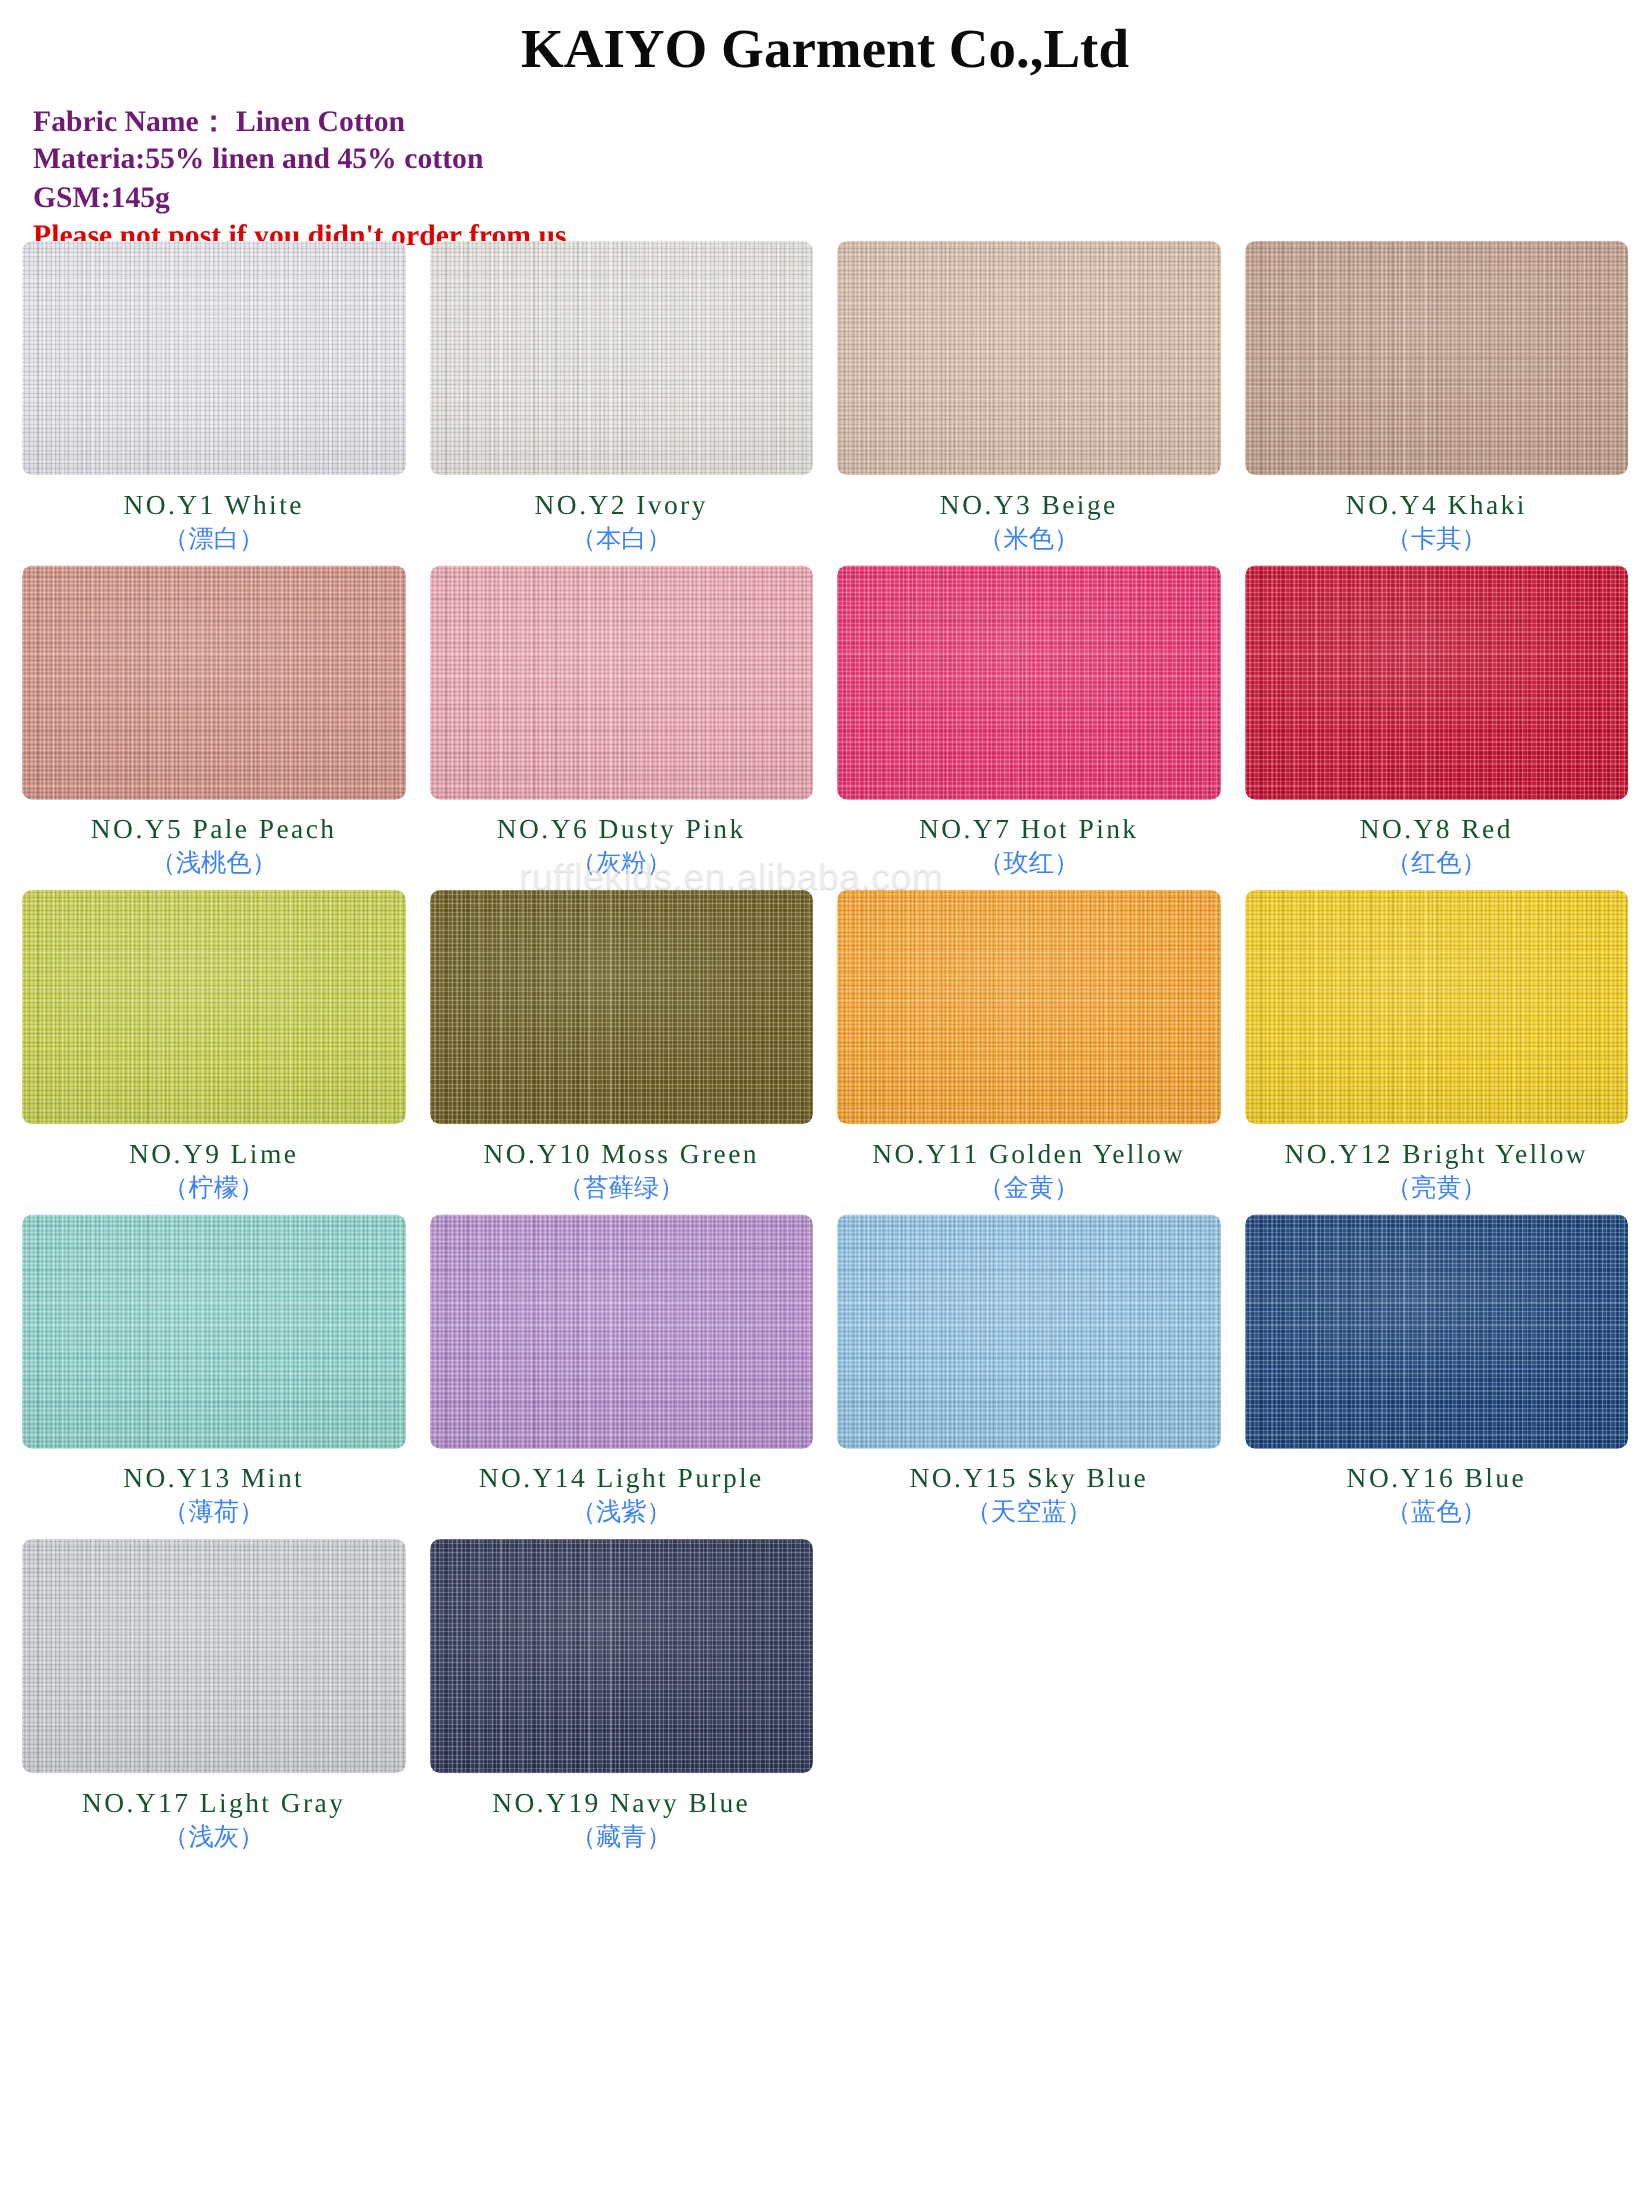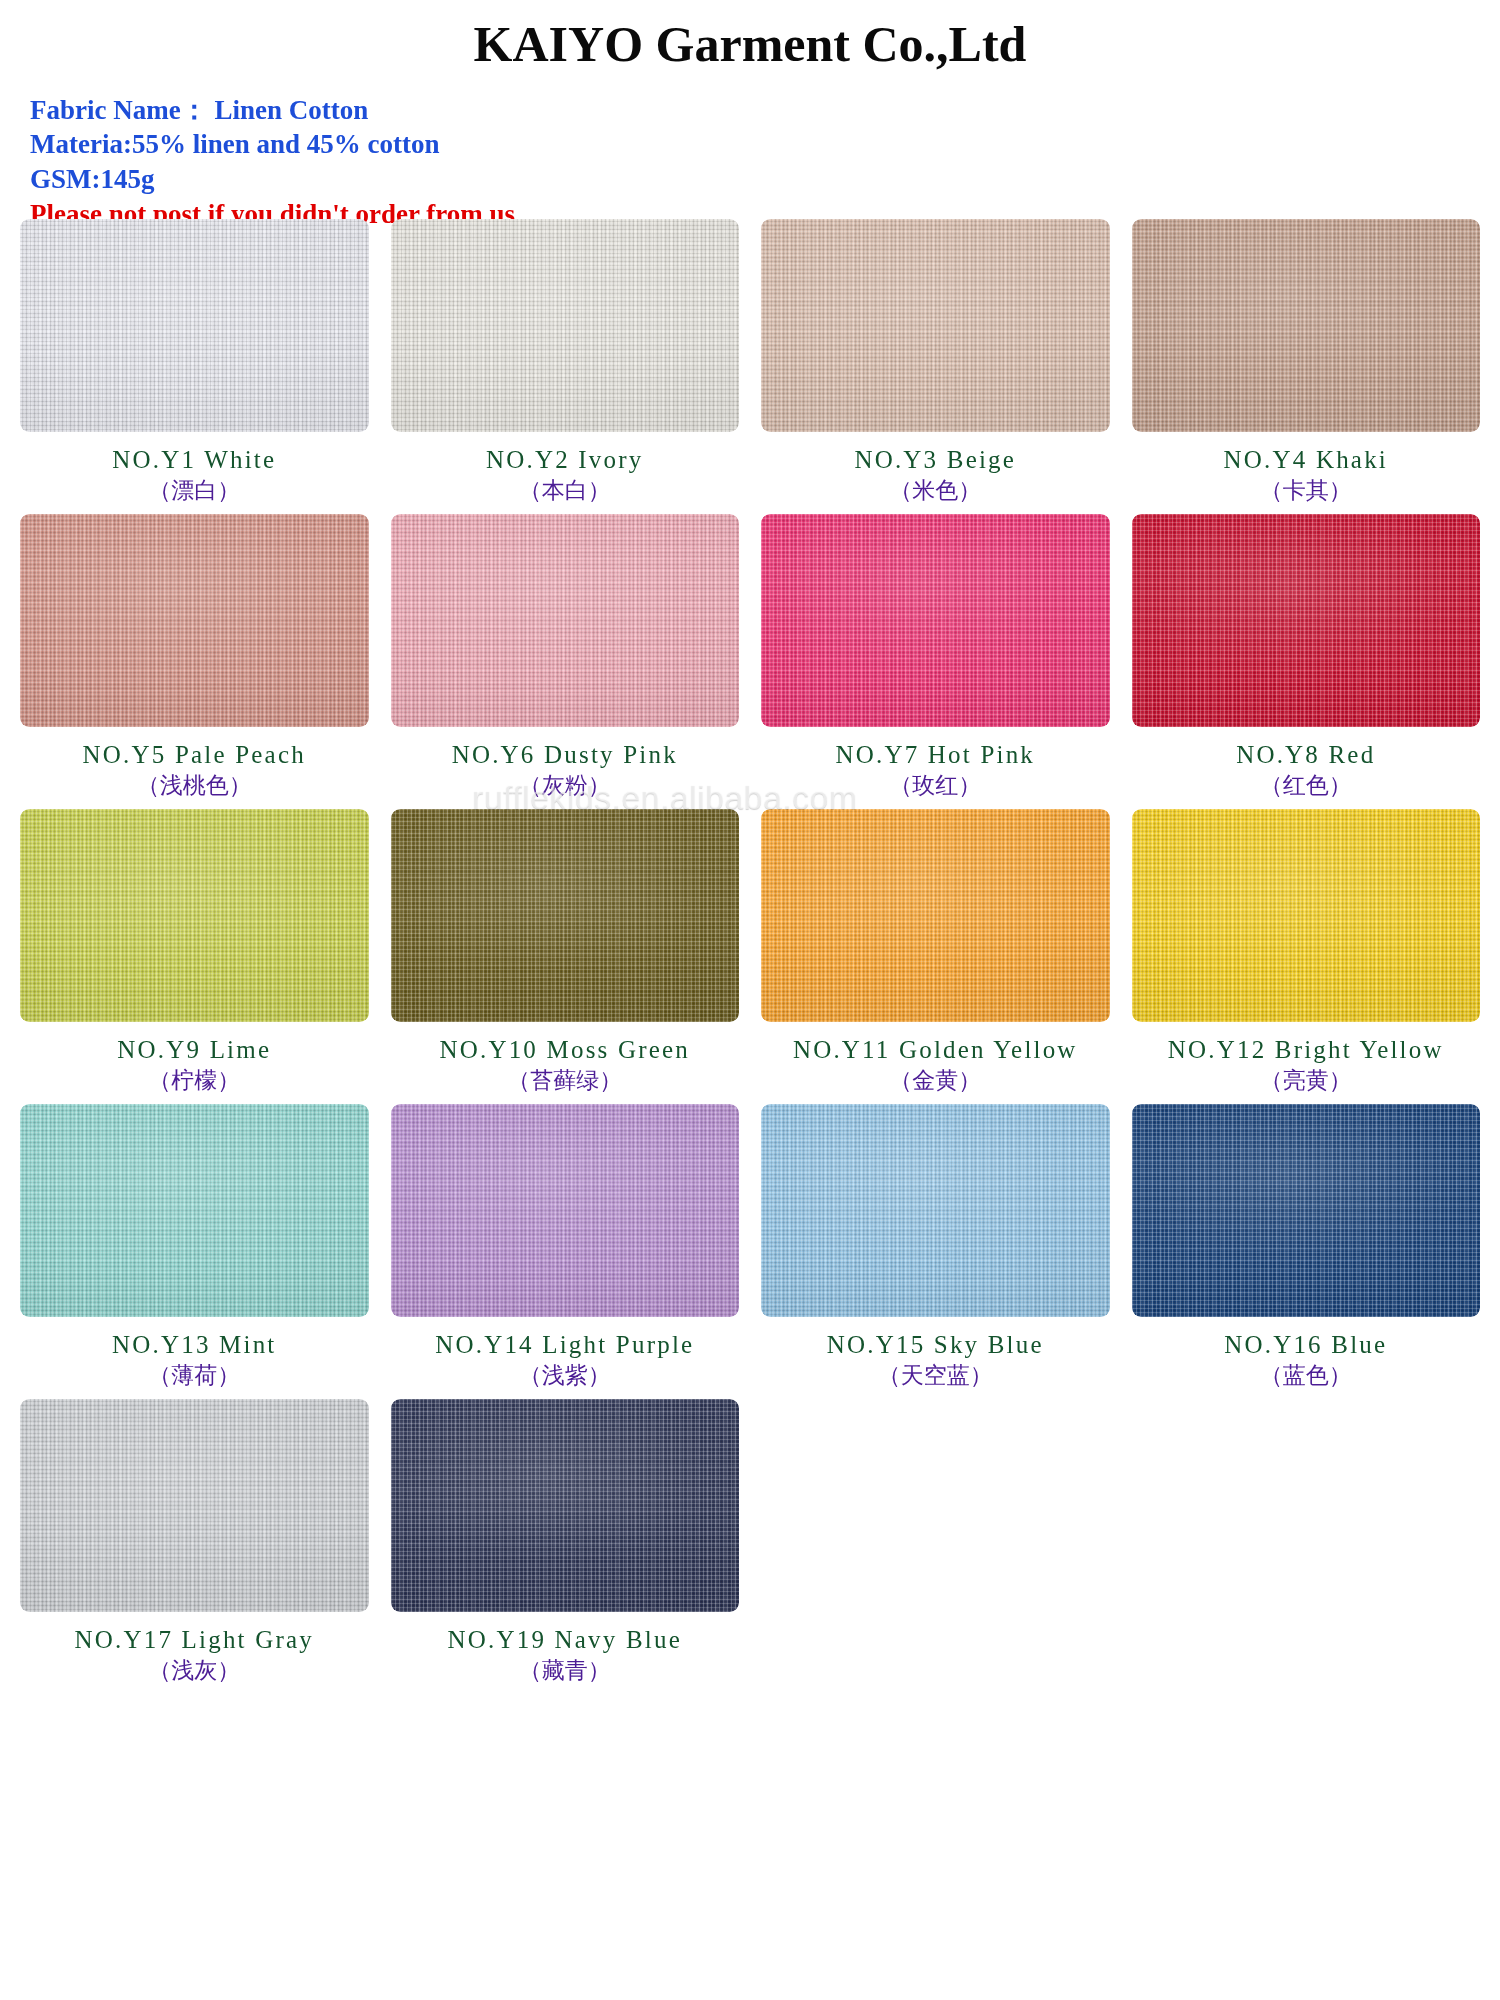--- a/index.html
+++ b/index.html
@@ -35,21 +35,21 @@
   .spec-block {
     margin-top: 22px;
     padding-left: 30px;
   }
 
   .spec-line {
     font-family: "Liberation Serif", "DejaVu Serif", serif;
     font-weight: bold;
     font-size: 27px;
     line-height: 1.28;
-    color: #1d4ed8;
+    color: #701a75;
     white-space: pre;
   }
 
   .spec-line.warning {
     color: #e00000;
     margin-top: 1px;
   }
 
   
   .grid {
@@ -154,21 +154,21 @@
     font-weight: 500;
     letter-spacing: 2.2px;
     color: #14532d;
     line-height: 1.18;
     white-space: nowrap;
   }
 
   .caption .cn {
     font-family: "DejaVu Sans", "Liberation Sans", sans-serif;
     font-size: 23px;
-    color: #4c1d95;
+    color: #3b82f6;
     line-height: 1.34;
     letter-spacing: 0px;
   }
 
   
   .watermark {
     position: absolute;
     left: 472px;
     top: 778px;
     font-family: "Liberation Sans", "DejaVu Sans", sans-serif;

